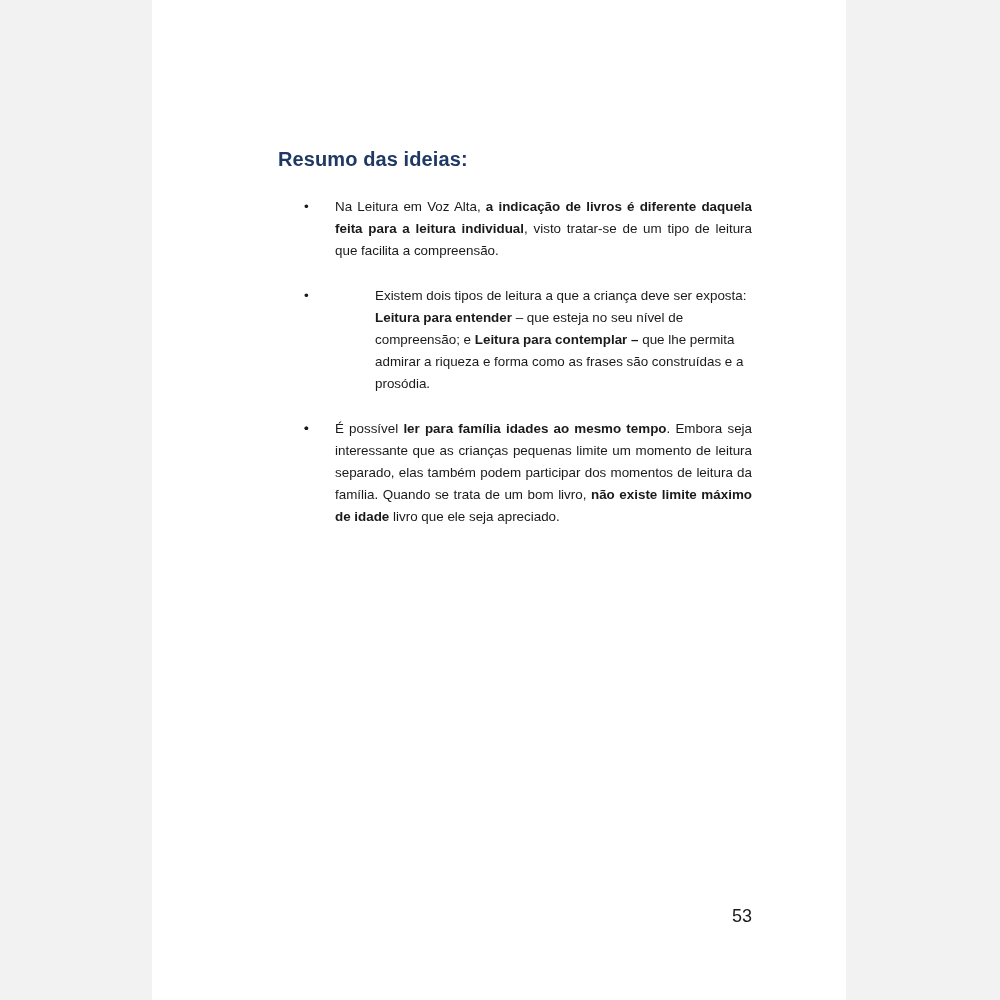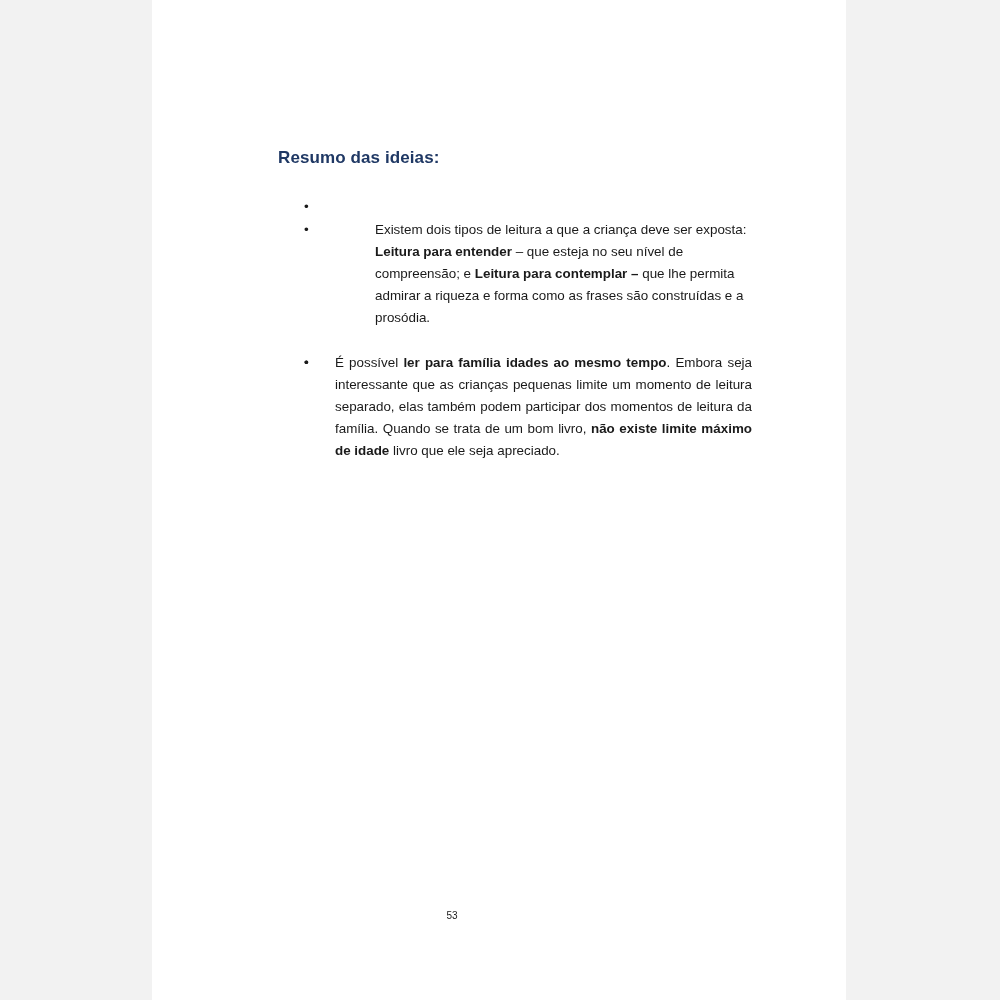--- a/index.html
+++ b/index.html
@@ -30,21 +30,21 @@
     top: 0;
     width: 694px;
     height: 1000px;
   }
 
   .section-heading {
     position: absolute;
     left: 126px;
     top: 148px;
     font-family: "Liberation Sans", sans-serif;
-    font-size: 17px;
+    font-size: 20px;
     font-weight: bold;
     color: #1f3864;
     letter-spacing: 0.1px;
     white-space: nowrap;
   }
 
   .bullet-list {
     position: absolute;
     left: 0;
     top: 196px;
@@ -88,38 +88,39 @@
     font-weight: bold;
   }
 
   .page-number {
     position: absolute;
     left: 0;
     top: 908px;
     width: 694px;
     padding-right: 94px;
     box-sizing: border-box;
-    text-align: center;
+    text-align: right;
     font-family: "Liberation Sans", sans-serif;
-    font-size: 10px;
+    font-size: 18px;
     line-height: 16px;
     color: #1a1a1a;
   }
 </style>
 </head>
 <body>
 
 <div class="page-sheet">
   <div class="content-area">
 
     <div class="section-heading">Resumo das ideias:</div>
 
     <div class="bullet-list">
         <div class="bullet-item">
           <div class="bullet-marker">•</div>
+          <div class="bullet-text"><span>Na Leitura em Voz Alta, </span><b>a indicação de livros é diferente daquela feita para a leitura individual</b><span>, visto tratar-se de um tipo de leitura que facilita a compreensão.</span></div>
         </div>
         <div class="bullet-item">
           <div class="bullet-marker">•</div>
           <div class="bullet-text ragged"><span>Existem dois tipos de leitura a que a criança deve ser exposta: </span><b>Leitura para entender</b><span> – que esteja no seu nível de compreensão; e </span><b>Leitura para contemplar –</b><span> que lhe permita admirar a riqueza e forma como as frases são construídas e a prosódia.</span></div>
         </div>
         <div class="bullet-item">
           <div class="bullet-marker">•</div>
         </div>
         <div class="bullet-item">
           <div class="bullet-marker">•</div>

